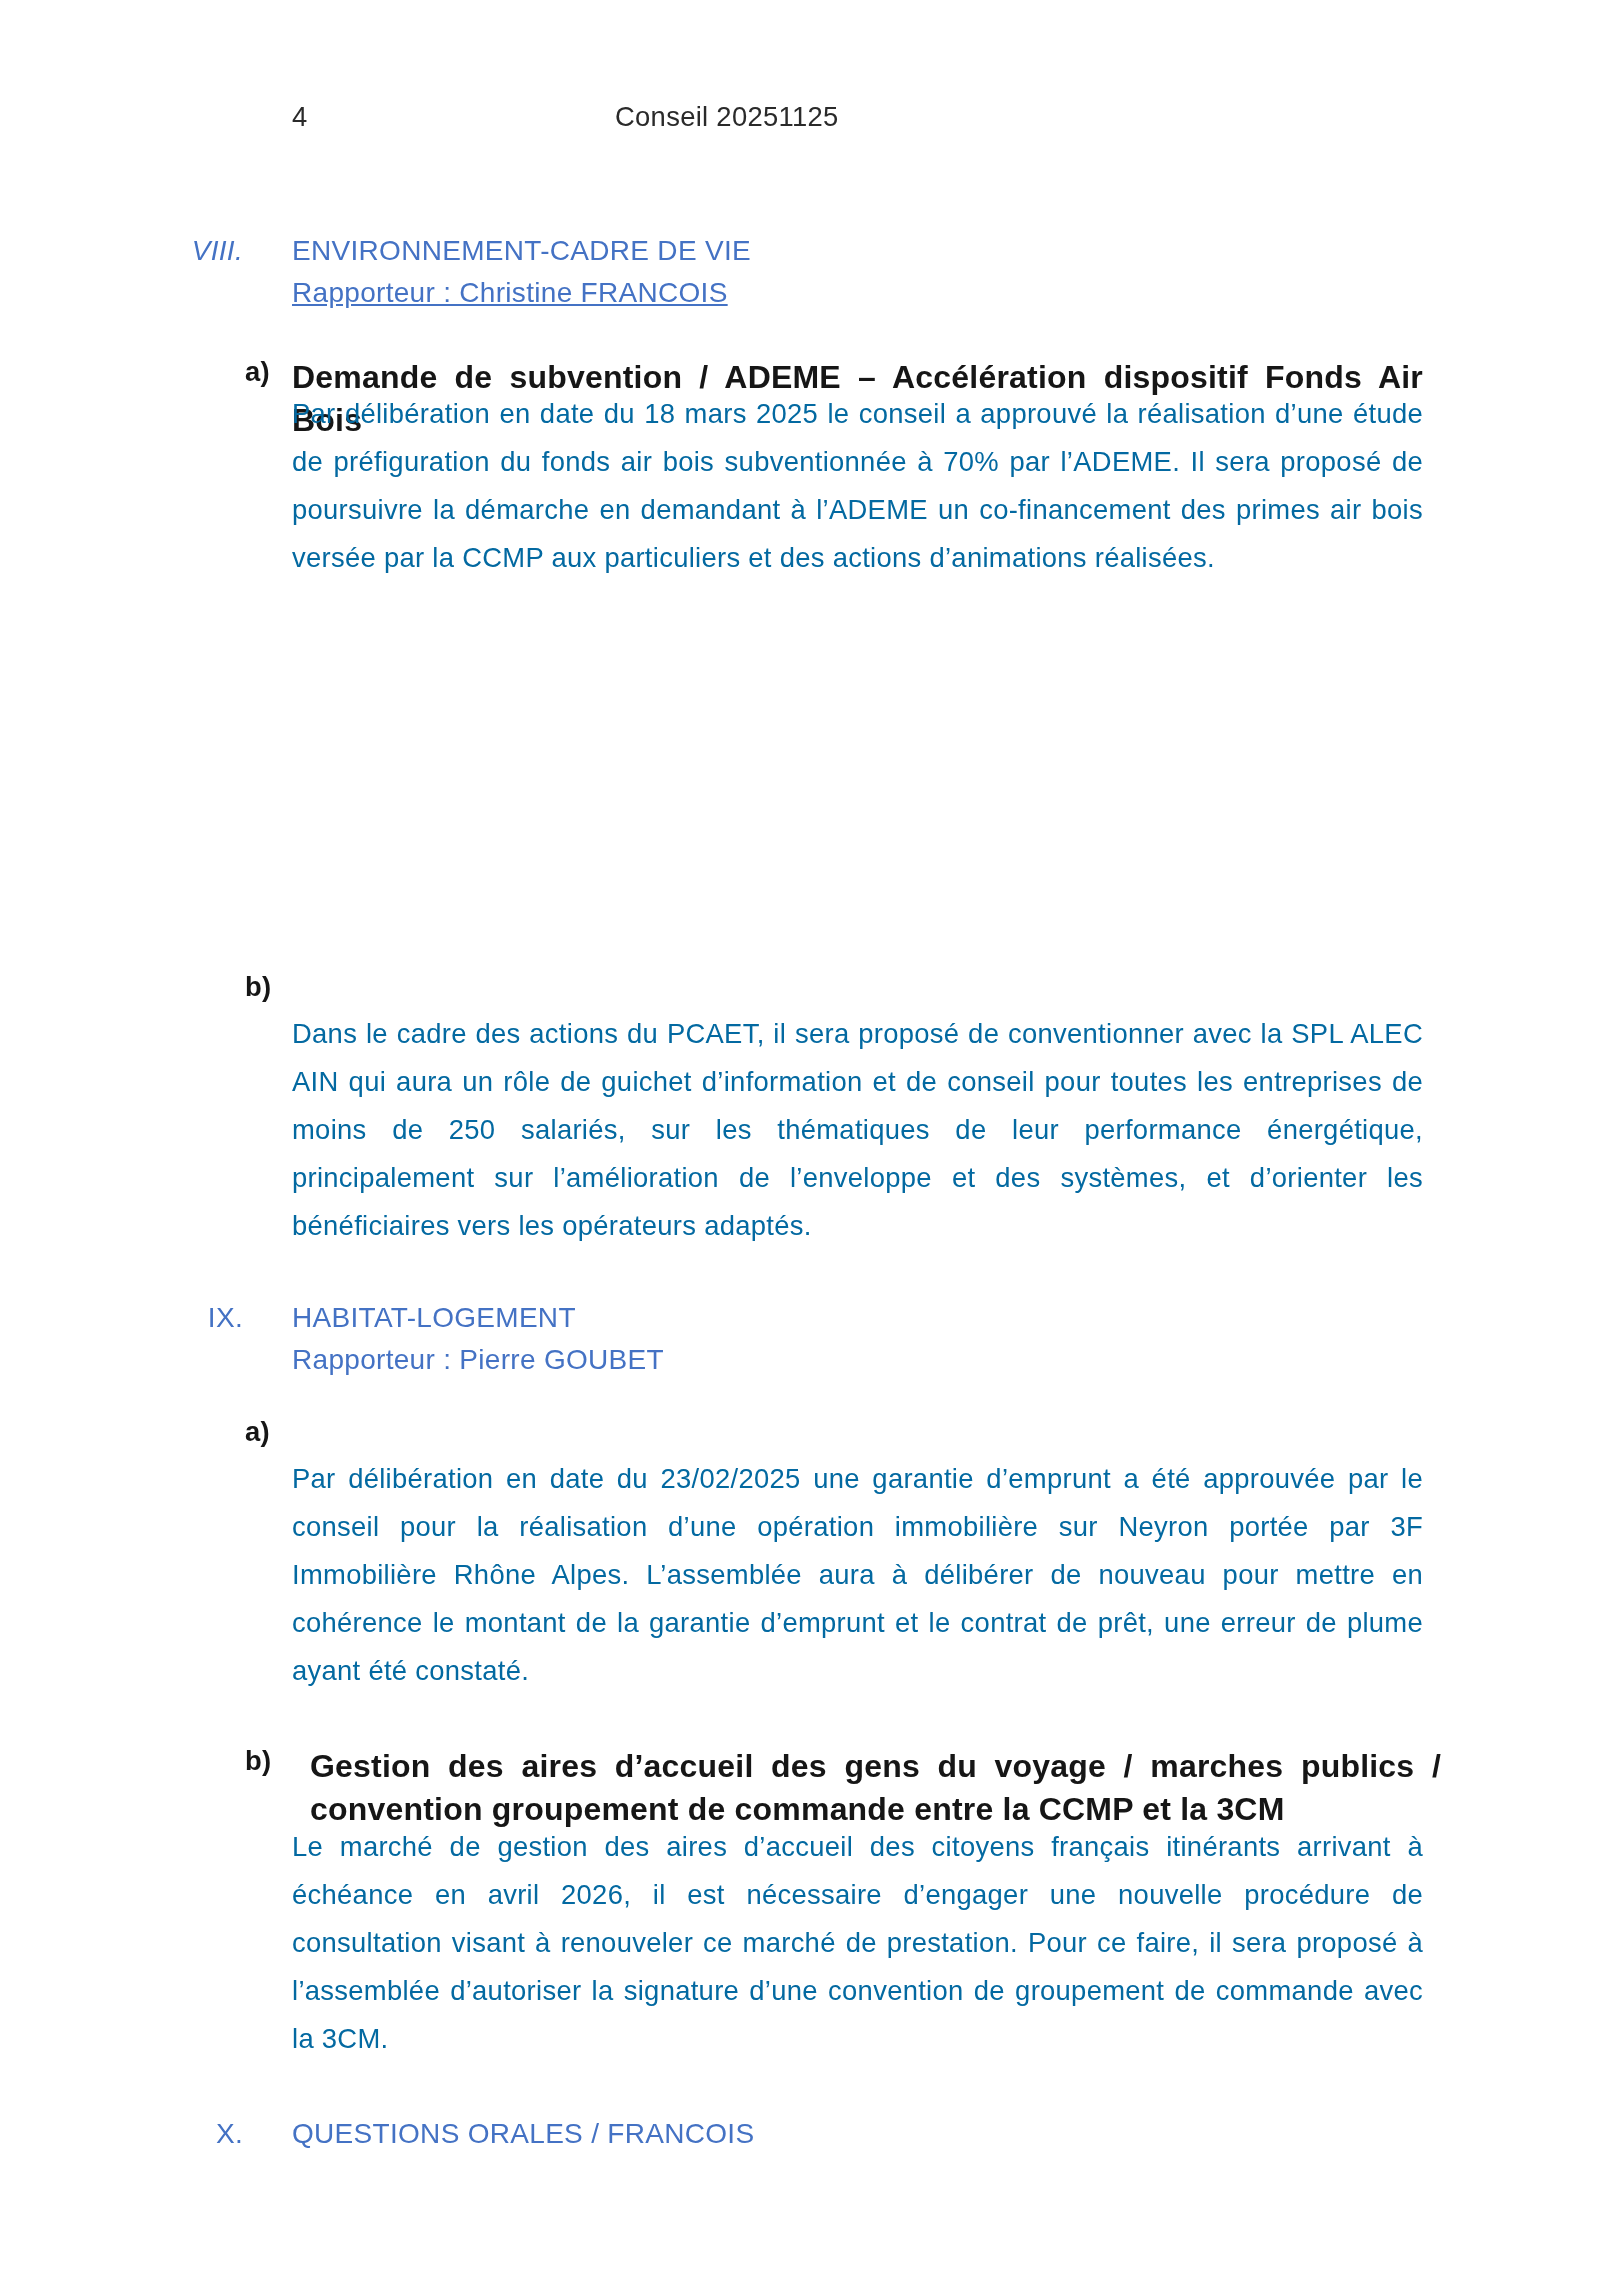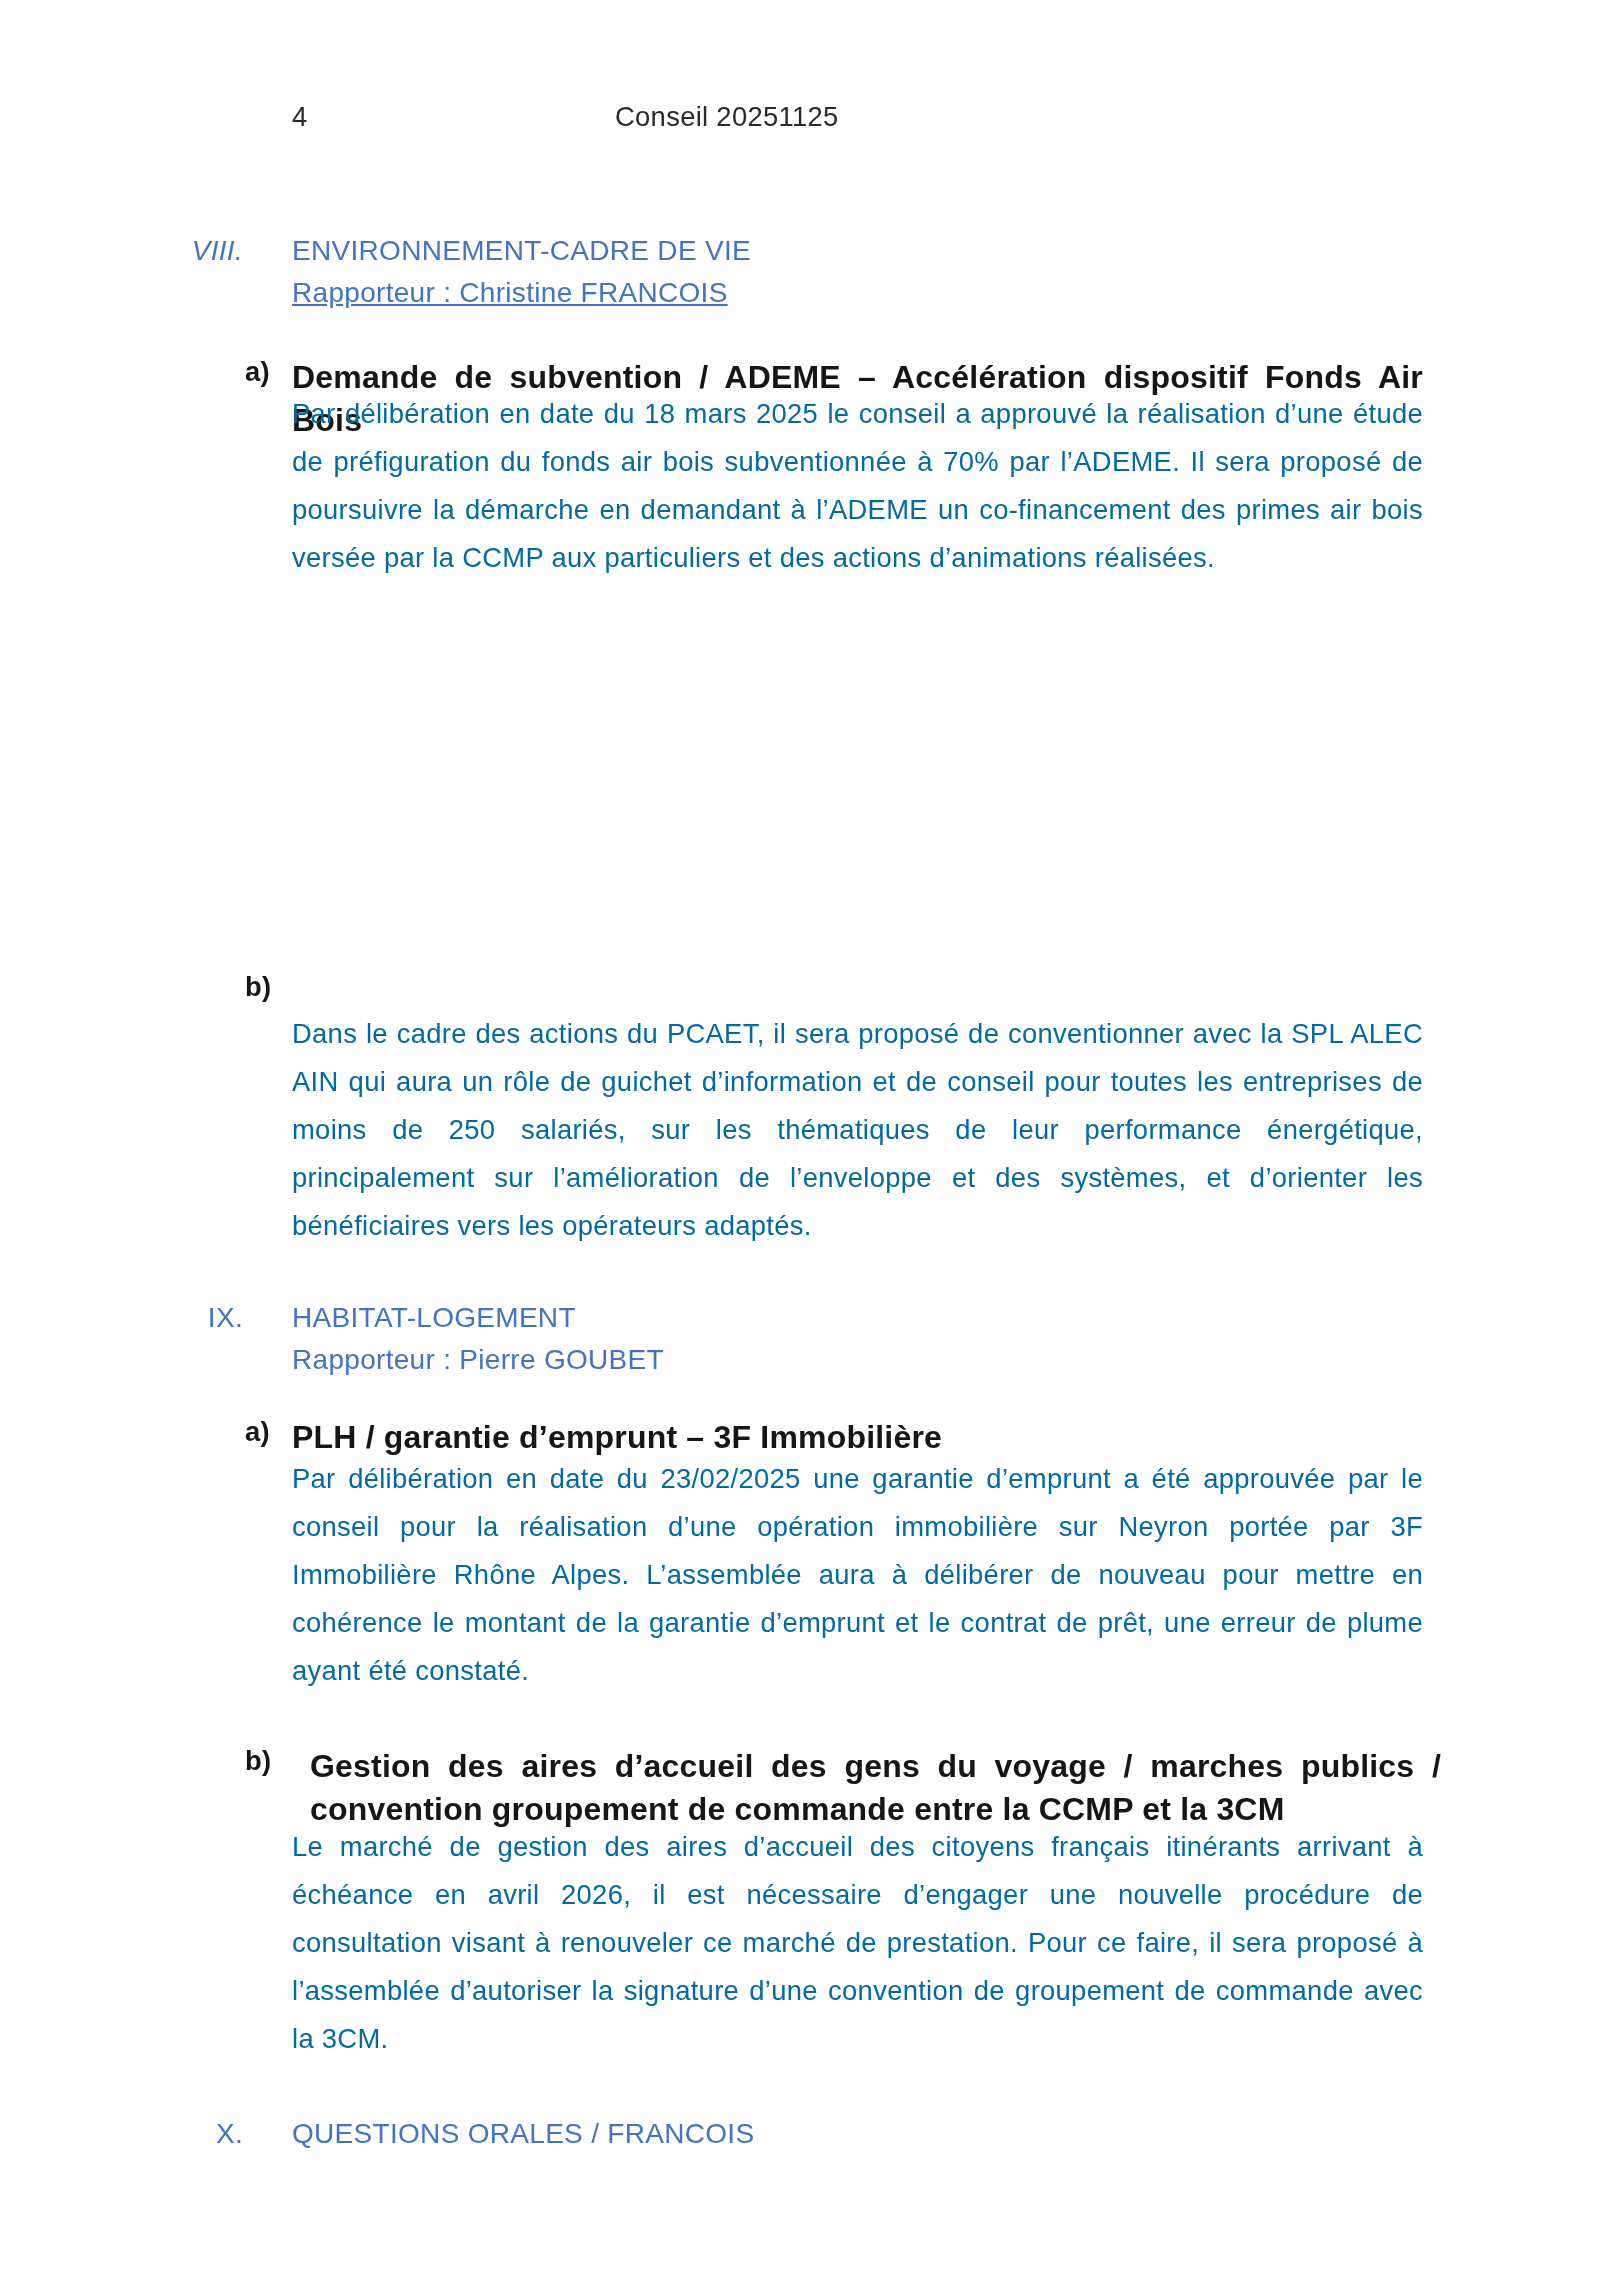--- a/index.html
+++ b/index.html
@@ -78,21 +78,20 @@
   <div class="abs para" style="top:390px;">Par délibération en date du 18 mars 2025 le conseil a approuvé la réalisation d’une étude de préfiguration du fonds air bois subventionnée à 70% par l’ADEME. Il sera proposé de poursuivre la démarche en demandant à l’ADEME un co-financement des primes air bois versée par la CCMP aux particuliers et des actions d’animations réalisées.</div>
 
   <span class="abs marker" style="top:971px;">b)</span>
   <div class="abs para" style="top:1010px;">Dans le cadre des actions du PCAET, il sera proposé de conventionner avec la SPL ALEC AIN qui aura un rôle de guichet d’information et de conseil pour toutes les entreprises de moins de 250 salariés, sur les thématiques de leur performance énergétique, principalement sur l’amélioration de l’enveloppe et des systèmes, et d’orienter les bénéficiaires vers les opérateurs adaptés.</div>
 
   <span class="abs sec-num blue" style="top:1302px;">IX.</span>
   <span class="abs sec-title blue" style="top:1302px;">HABITAT-LOGEMENT</span>
   <span class="abs sec-title blue" style="top:1344px;">Rapporteur : Pierre GOUBET</span>
 
   <span class="abs marker" style="top:1416px;">a)</span>
-  <div class="abs item-head" style="top:1416px;">PLH / garantie d’emprunt – 3F Immobilière</div>
   <div class="abs para" style="top:1455px;">Par délibération en date du 23/02/2025 une garantie d’emprunt a été approuvée par le conseil pour la réalisation d’une opération immobilière sur Neyron portée par 3F Immobilière Rhône Alpes. L’assemblée aura à délibérer de nouveau pour mettre en cohérence le montant de la garantie d’emprunt et le contrat de prêt, une erreur de plume ayant été constaté.</div>
 
   <span class="abs marker" style="top:1745px;">b)</span>
   <div class="abs item-head" style="top:1745px;margin-left:18px;">Gestion des aires d’accueil des gens du voyage / marches publics / convention groupement de commande entre la CCMP et la 3CM</div>
   <div class="abs para" style="top:1823px;">Le marché de gestion des aires d’accueil des citoyens français itinérants arrivant à échéance en avril 2026, il est nécessaire d’engager une nouvelle procédure de consultation visant à renouveler ce marché de prestation. Pour ce faire, il sera proposé à l’assemblée d’autoriser la signature d’une convention de groupement de commande avec la 3CM.</div>
 
   <span class="abs sec-num blue" style="top:2118px;">X.</span>
   <span class="abs sec-title blue" style="top:2118px;">QUESTIONS ORALES / FRANCOIS</span>
 
 </div>

